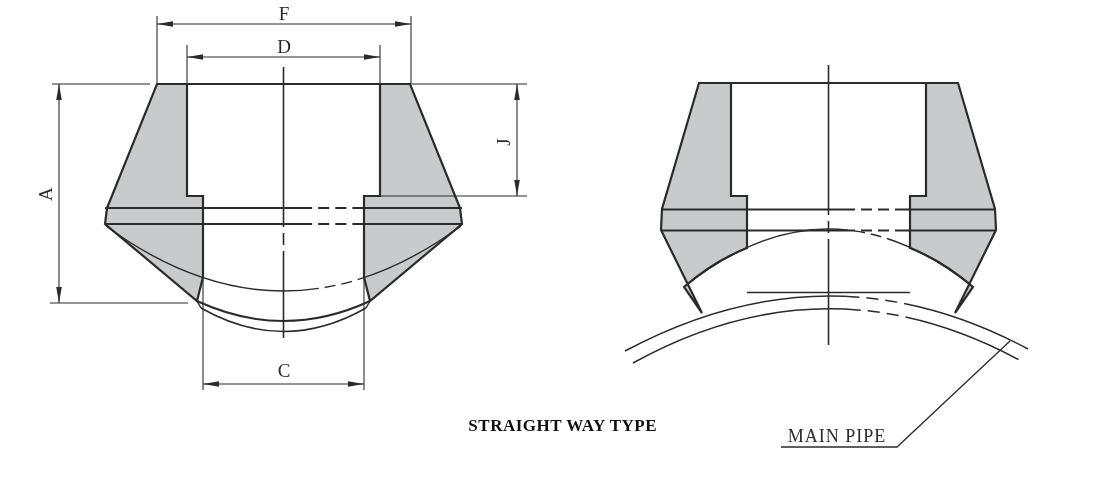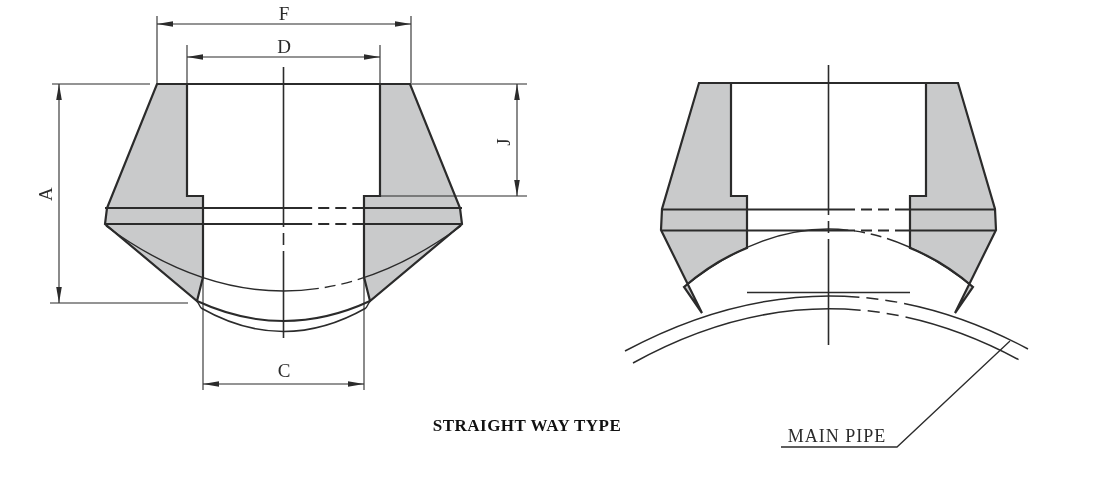--- a/index.html
+++ b/index.html
@@ -24,21 +24,21 @@
     text-align:center;
     user-select:none;
   }
   .rot{transform:rotate(-90deg);}
   .caption{
     position:absolute;
     color:#111;
     font-weight:bold;
     font-size:17px;
     letter-spacing:0.5px;
-    text-align:center;
+    text-align:right;
   }
   .callout{
     position:absolute;
     color:var(--line);
     font-size:18px;
     text-align:center;
     letter-spacing:1px;
   }
 </style>
 </head>

